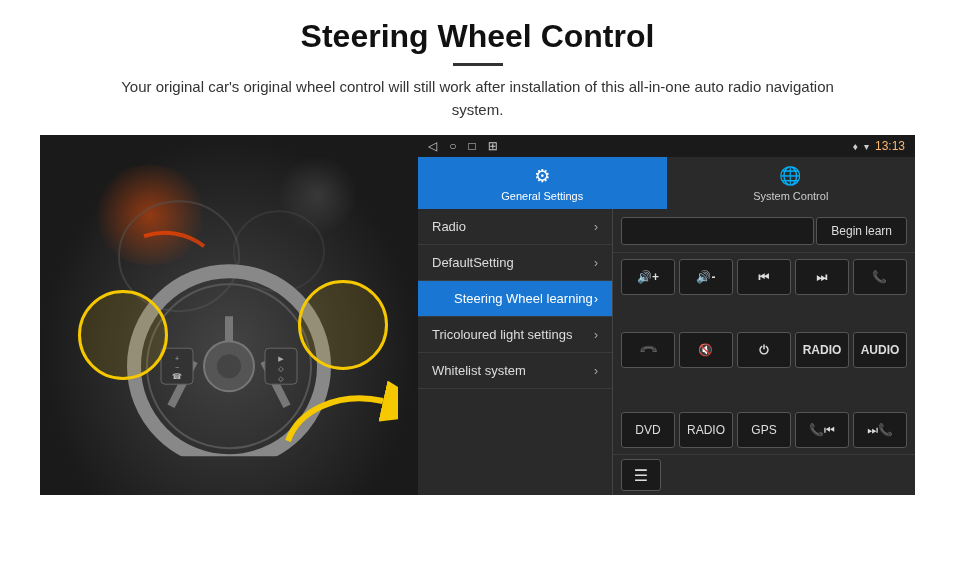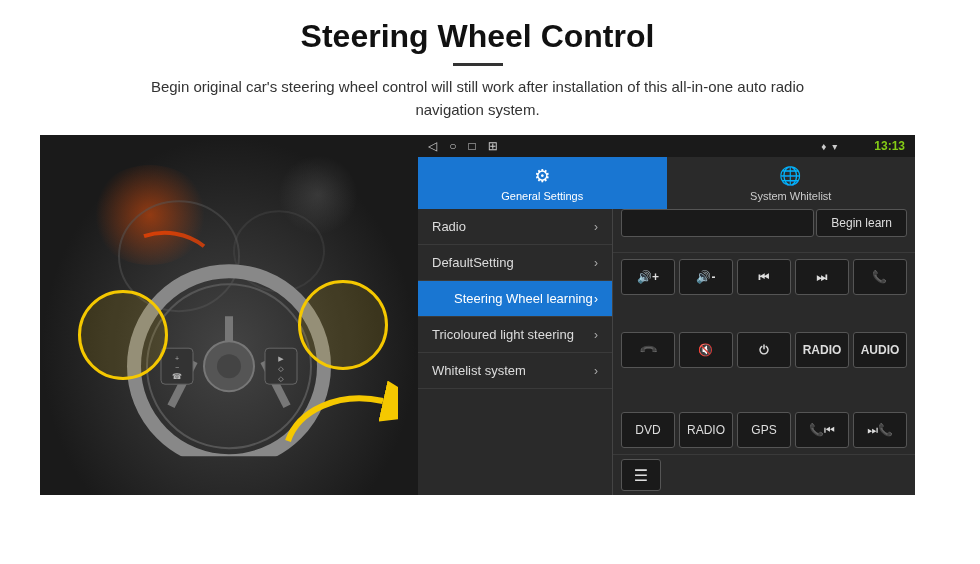--- a/index.html
+++ b/index.html
@@ -216,20 +216,21 @@
     
     .right-panel {
       flex: 1;
       background: #2a2a2a;
       display: flex;
       flex-direction: column;
     }
     
     .radio-row {
       display: flex;
+      align-items: center;
       padding: 0 8px;
       height: 44px;
       border-bottom: 1px solid #3a3a3a;
       gap: 2px;
     }
     .radio-input-box {
       flex: 1;
       height: 28px;
       background: #1a1a1a;
       border: 1px solid #555;
@@ -309,21 +310,21 @@
     }
   </style>
 </head>
 <body>
 
 <div class="page-container">
 
   <div class="title-section">
     <h1 class="main-title">Steering Wheel Control</h1>
     <div class="title-divider"></div>
-    <p class="subtitle">Begin original car's steering wheel control will still work after installation of this all-in-one auto radio navigation system.</p>
+    <p class="subtitle">Your original car's original wheel control will still work after installation of this all-in-one auto radio navigation system.</p>
   </div>
 
   <div class="content-area">
 
     <div class="car-image-area">
       <div class="steering-wheel-bg"></div>
       <div class="dash-glow"></div>
       <div class="dash-glow2"></div>
 
       <div class="steering-svg">
@@ -377,52 +378,52 @@
       <div class="status-bar">
         <div class="status-bar-left">
           <span class="status-icon">◁</span>
           <span class="status-icon">○</span>
           <span class="status-icon">□</span>
           <span class="status-icon">⊞</span>
         </div>
         <div class="status-bar-right">
           <span style="font-size:10px;">♦</span>
           <span style="font-size:10px;">▾</span>
-          <span style="font-size:12px;color:#84cc16;font-weight:bold;margin-left:31px;">13:13</span>
+          <span style="font-size:12px;color:#fdba74;font-weight:normal;">13:13</span>
         </div>
       </div>
 
       <div class="top-tabs">
         <div class="tab-active">
           <span class="tab-icon">⚙</span>
           <span>General Settings</span>
         </div>
         <div class="tab-inactive">
           <span class="tab-icon">🌐</span>
-          <span>System Whitelist</span>
+          <span>System Control</span>
         </div>
       </div>
 
       <div class="menu-area">
 
         <div class="menu-list">
           <div class="menu-item">
             <span>Radio</span>
             <span class="chevron">›</span>
           </div>
           <div class="menu-item">
             <span>DefaultSetting</span>
             <span class="chevron">›</span>
           </div>
           <div class="menu-item active">
             <span>Steering Wheel learning</span>
             <span class="chevron">›</span>
           </div>
           <div class="menu-item">
-            <span>Tricoloured light steering</span>
+            <span>Tricoloured light settings</span>
             <span class="chevron">›</span>
           </div>
           <div class="menu-item">
             <span>Whitelist system</span>
             <span class="chevron">›</span>
           </div>
         </div>
 
         <div class="right-panel">
 

